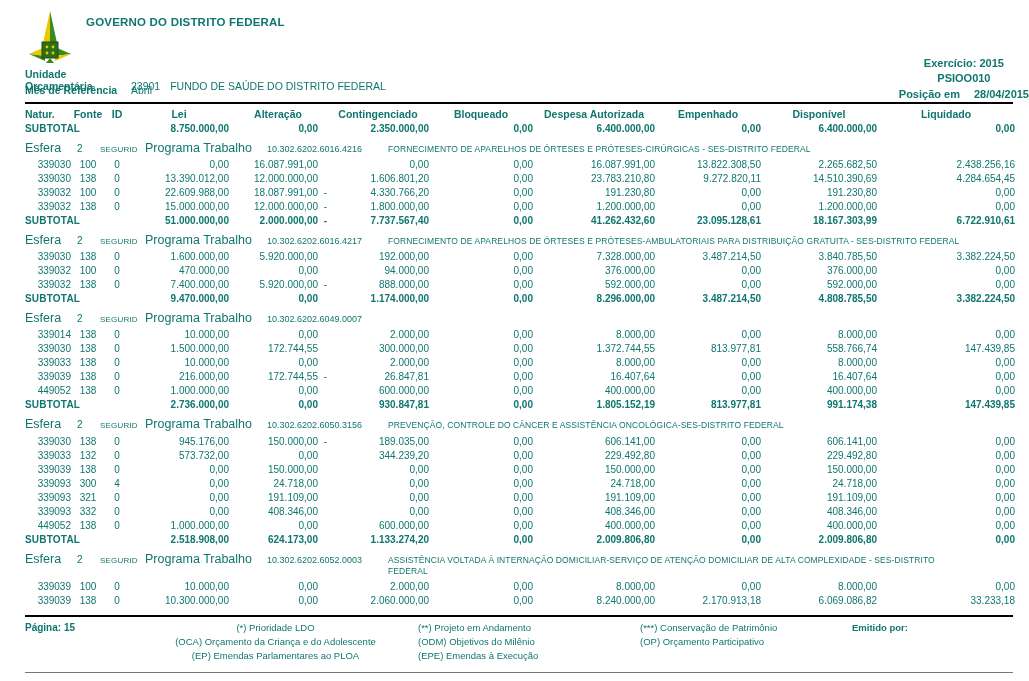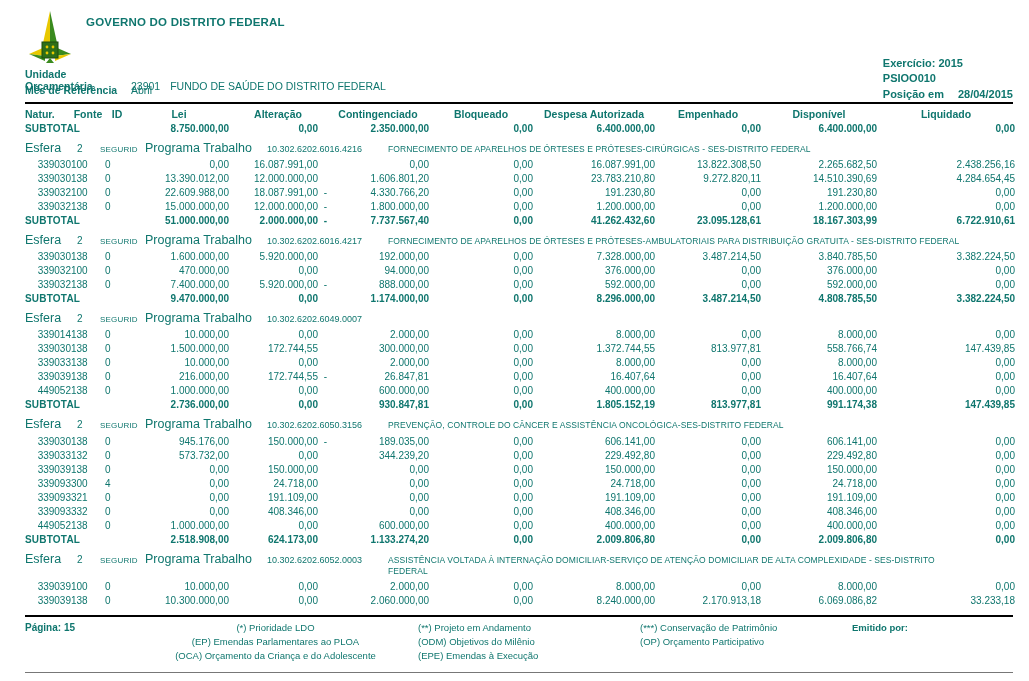--- a/index.html
+++ b/index.html
@@ -4,41 +4,41 @@
 <style>
   html,body{margin:0;padding:0;background:#fff;}
   .page{position:relative;width:1029px;height:681px;background:#fff;color:#0f766e;
         font-family:"Liberation Sans",sans-serif;overflow:hidden;}
 
   
   .hdr-left{display:flex;align-items:flex-start;gap:14px;padding:8px 0 0 28px;}
   .logo{flex:0 0 auto;margin-top:2px;}
   .org{font-size:11.5px;font-weight:bold;letter-spacing:.2px;padding-top:8px;}
   .title{font-family:"Liberation Serif",serif;font-size:20px;font-weight:bold;margin-top:4px;}
-  .hdr-right{position:absolute;top:56px;right:16px;text-align:left;font-size:11px;
+  .hdr-right{position:absolute;top:56px;right:0;text-align:center;font-size:11px;
              font-weight:bold;line-height:1.4;}
   .hdr-right .gap{display:inline-block;width:14px;}
   .meta{padding-left:25px;margin-top:4px;font-size:10.5px;}
   .meta-row{height:16px;}
   .meta-lab{display:inline-block;width:106px;font-weight:bold;}
   .ucode{margin-right:10px;}
   .rule{border-top:2px solid #000;margin:2px 16px 1px 25px;}
 
   
   #tbody{padding:2px 16px 0 25px;}
   .trow{display:grid;
         grid-template-columns:46px 34px 24px 100px 98px 102px 104px 122px 106px 116px 138px;
         font-size:10px;line-height:14px;height:14px;align-items:baseline;}
   .thead{font-weight:bold;font-size:10.5px;height:15px;}
   .hc{text-align:center;white-space:nowrap;}
   .hc.hcol0{text-align:left;}
   .num{text-align:right;white-space:nowrap;}
   .neg-spacer{display:inline-block;width:9px;text-align:right;}
   .c-natur{text-align:right;}
-  .c-fonte,.c-id{text-align:left;}
+  .c-fonte,.c-id{text-align:center;}
   .subtotal{font-weight:bold;}
   .c-sublabel{grid-column:1 / span 3;font-size:10px;letter-spacing:.2px;text-align:left;}
 
   
   .sect{display:flex;align-items:baseline;margin:5px 0 3px;}
   .esf-lab{font-size:12.5px;flex:0 0 52px;}
   .esf-val{font-size:10px;flex:0 0 23px;}
   .esf-seg{font-size:8px;flex:0 0 45px;letter-spacing:.2px;}
   .esf-pt{font-size:12.5px;flex:0 0 122px;}
   .esf-code{font-size:9px;flex:0 0 121px;}
@@ -484,22 +484,22 @@
       </div>
     </div>
 
   <div class="footer">
     <div class="f-pagina">
       <span>Página:</span>
       <span>15</span>
     </div>
     <div class="f-col1">
         <div class="leg-line">(*)  Prioridade LDO</div>
+        <div class="leg-line">(OCA)  Orçamento da Criança e do Adolescente</div>
         <div class="leg-line">(EP)  Emendas Parlamentares ao PLOA</div>
-        <div class="leg-line">(OCA)  Orçamento da Criança e do Adolescente</div>
       </div>
     <div class="f-col2">
         <div class="leg-line">(**)  Projeto em Andamento</div>
         <div class="leg-line">(ODM) Objetivos do Milênio</div>
         <div class="leg-line">(EPE) Emendas à Execução</div>
       </div>
     <div class="f-col3">
         <div class="leg-line">(***)  Conservação de Patrimônio</div>
         <div class="leg-line">(OP) Orçamento Participativo</div>
       </div>

